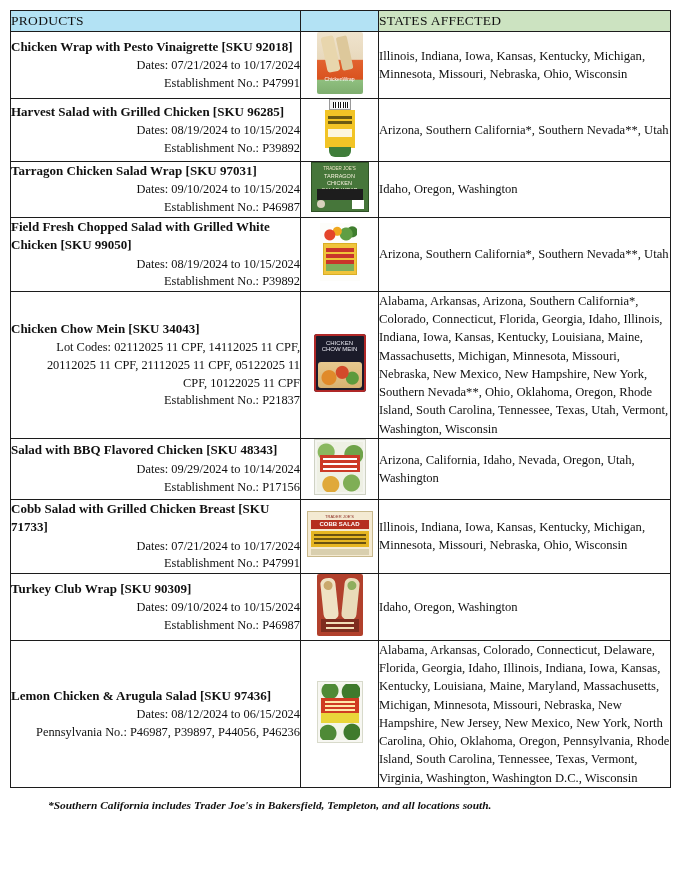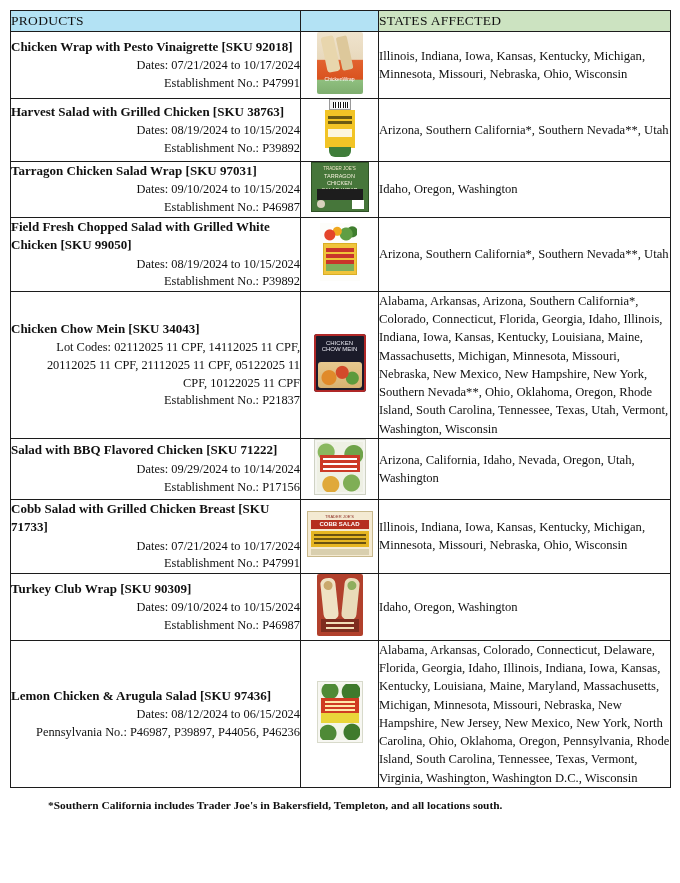--- a/index.html
+++ b/index.html
@@ -172,20 +172,21 @@
       radial-gradient(circle at 78% 14%,#3f7a2c 0 9px,transparent 10px),
       radial-gradient(circle at 20% 88%,#4f8a36 0 8px,transparent 9px),
       radial-gradient(circle at 80% 86%,#3f7a2c 0 8px,transparent 9px),
       #f2f4e8; }
   .t-lemon .band1 { position:absolute; top:16px; left:3px; right:3px; height:15px; background:#cf3b22; }
   .t-lemon .band2 { position:absolute; top:31px; left:3px; right:3px; height:10px; background:#e9d53a; }
   .t-lemon .band1:after { content:""; position:absolute; top:3px; left:4px; right:4px; height:1.8px; background:#ffe9a8; box-shadow:0 4px 0 #ffe9a8,0 8px 0 #ffe9a8; }
   .footnotes {
     margin-top: 8px;
     padding-left: 38px;
+    font-style: italic;
     font-size: 11.4px;
     line-height: 1.62;
     color: #111;
     font-weight: bold;
   }
   .footnotes div { white-space: nowrap; }
 </style>
 </head>
 <body>
 
@@ -215,21 +216,21 @@
         <td class="img-cell">
           <span class="thumb t-wrap"><span class="lbl">ChickenWrap</span></span>
         </td>
         <td class="states-cell">
           <span class="states-text">Illinois, Indiana, Iowa, Kansas, Kentucky, Michigan, Minnesota, Missouri, Nebraska, Ohio, Wisconsin</span>
         </td>
       </tr>
 
       <tr>
         <td class="prod-cell">
-          <span class="prod-title">Harvest Salad with Grilled Chicken [SKU 38763]</span>
+          <span class="prod-title">Harvest Salad with Grilled Chicken [SKU 96285]</span>
           <span class="prod-sub">Dates: 08/19/2024 to 10/15/2024</span>
           <span class="prod-sub">Establishment No.: P39892</span>
         </td>
         <td class="img-cell">
           <span class="thumb t-yellow">
             <span class="top"></span><span class="body">
                 <span class="t1"></span>
                 <span class="t2"></span>
                 <span class="t3"></span>
               </span><span class="bot"></span>
@@ -290,21 +291,21 @@
             <span class="ttl">CHICKEN<br>CHOW MEIN</span><span class="food"></span>
           </span>
         </td>
         <td class="states-cell">
           <span class="states-text">Alabama, Arkansas, Arizona, Southern California*, Colorado, Connecticut, Florida, Georgia, Idaho, Illinois, Indiana, Iowa, Kansas, Kentucky, Louisiana, Maine, Massachusetts, Michigan, Minnesota, Missouri, Nebraska, New Mexico, New Hampshire, New York, Southern Nevada**, Ohio, Oklahoma, Oregon, Rhode Island, South Carolina, Tennessee, Texas, Utah, Vermont, Washington, Wisconsin</span>
         </td>
       </tr>
 
       <tr>
         <td class="prod-cell">
-          <span class="prod-title">Salad with BBQ Flavored Chicken [SKU 71222]</span>
+          <span class="prod-title">Salad with BBQ Flavored Chicken [SKU 48343]</span>
           <span class="prod-sub">Dates: 09/29/2024 to 10/14/2024</span>
           <span class="prod-sub">Establishment No.: P17156</span>
         </td>
         <td class="img-cell">
           <span class="thumb t-tray">
             <span class="grn"></span><span class="lbl"></span>
           </span>
         </td>
         <td class="states-cell">
           <span class="states-text">Arizona, California, Idaho, Nevada, Oregon, Utah, Washington</span>

